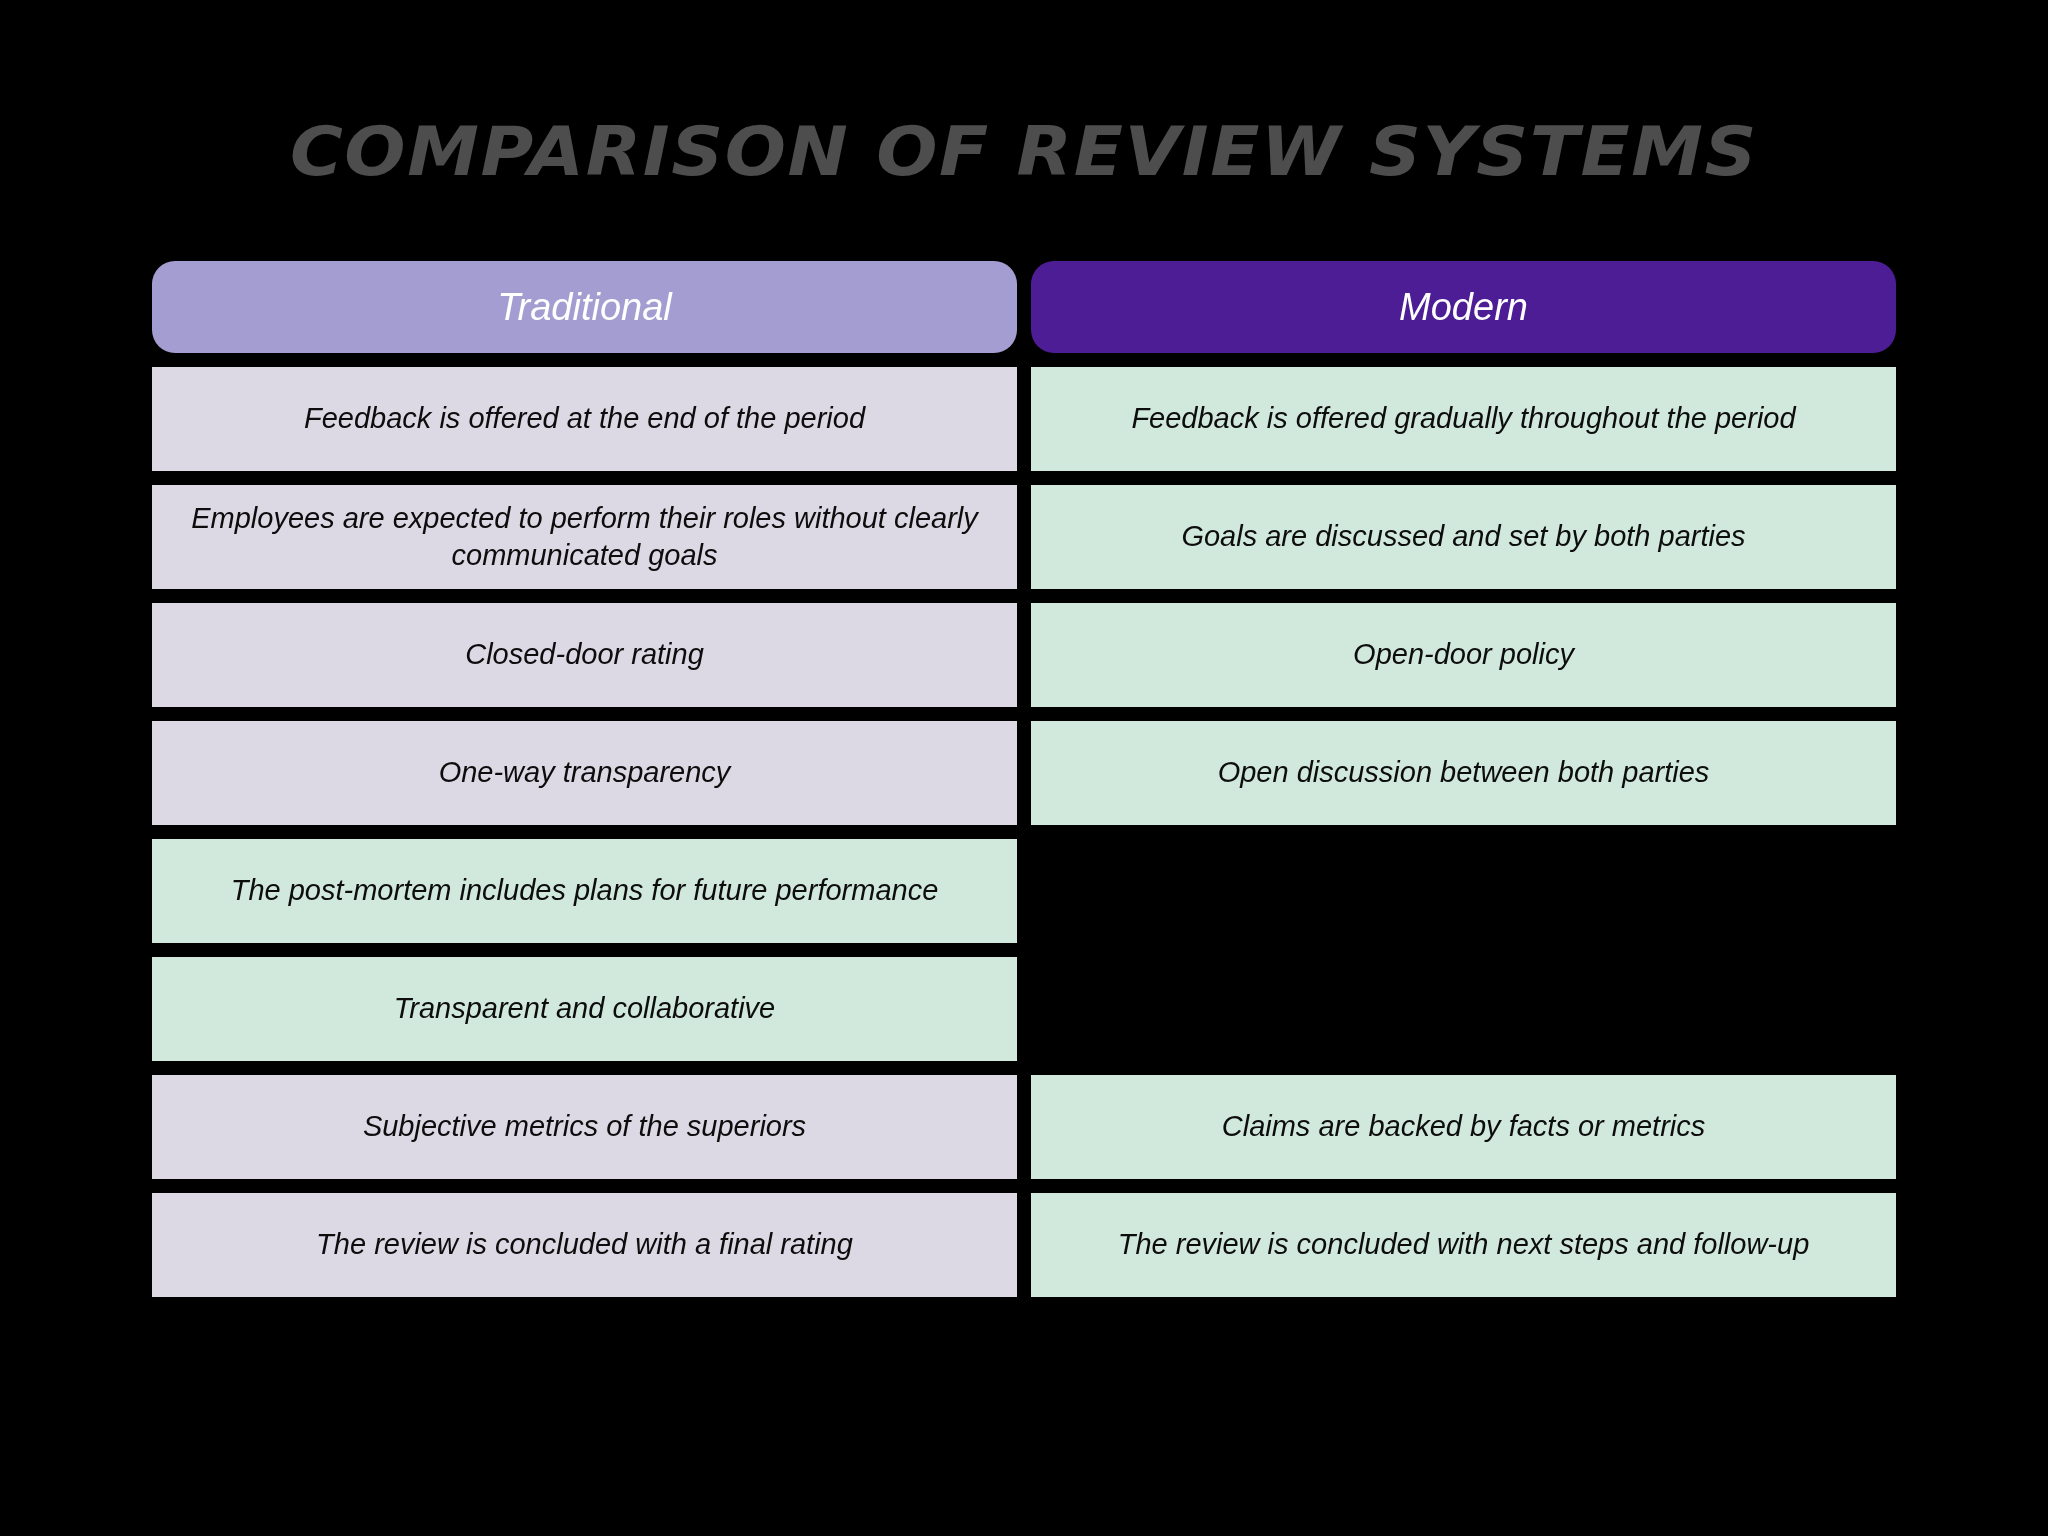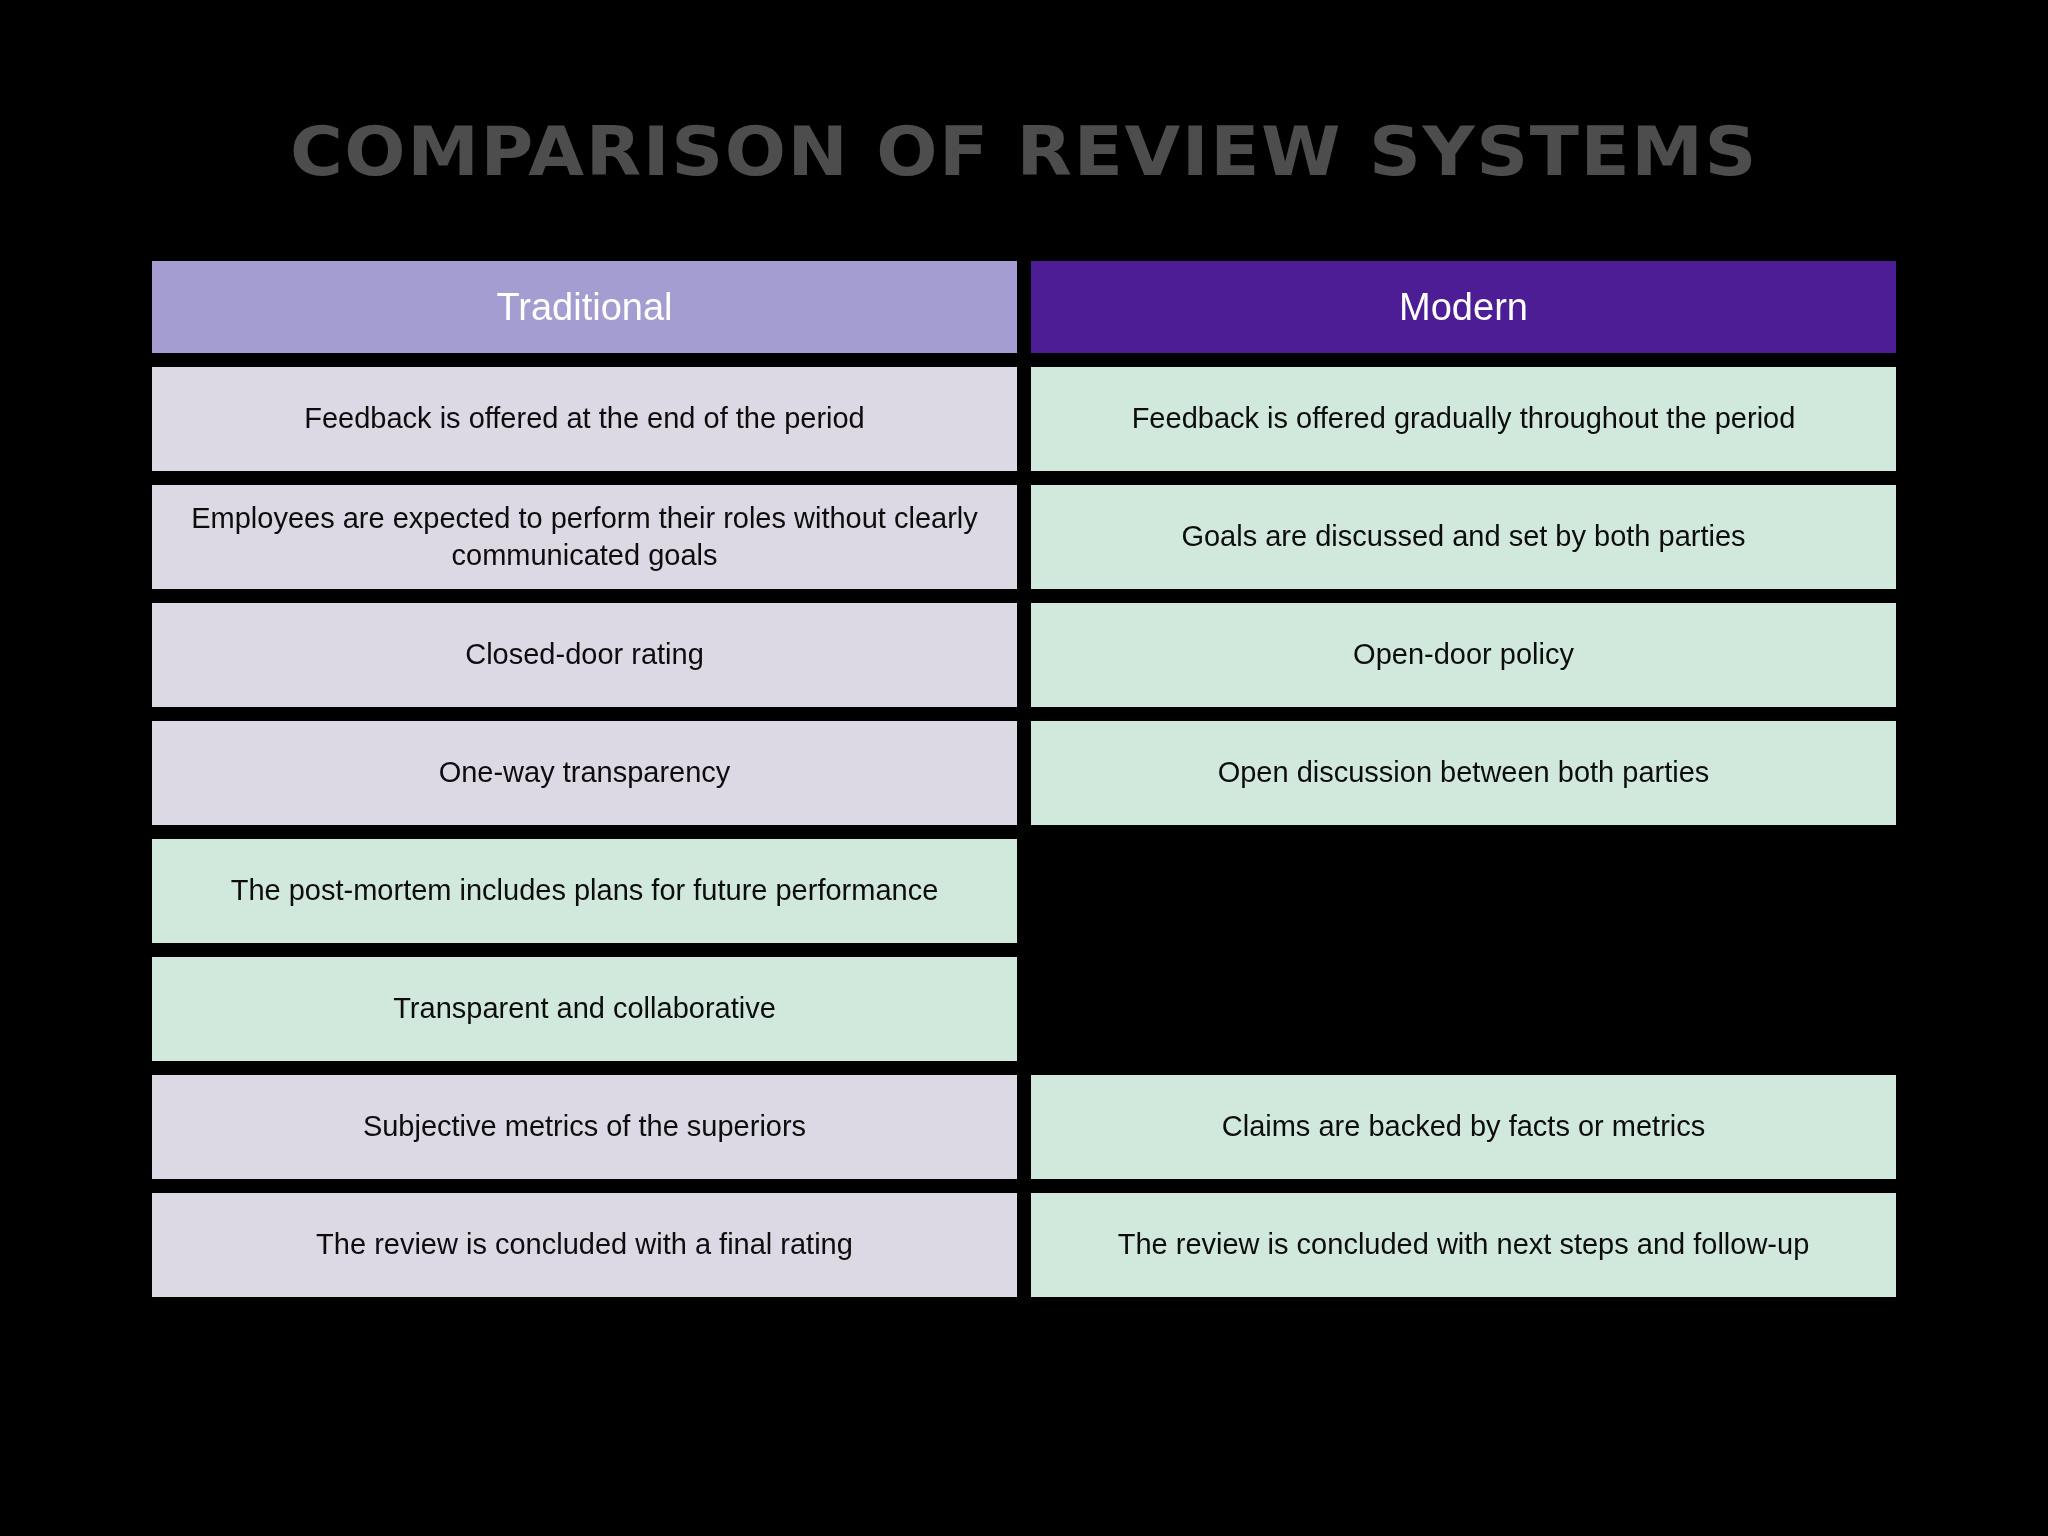--- a/index.html
+++ b/index.html
@@ -13,20 +13,21 @@
     font-family: "Liberation Sans", sans-serif;
     overflow: hidden;
   }
 
   .slide {
     position: relative;
     width: 2048px;
     height: 1109px;
     background: #000000;
     box-sizing: border-box;
+    font-style: italic;
   }
 
   .page-title {
     position: absolute;
     left: 0;
     top: 118px;
     width: 2048px;
     text-align: center;
     color: #4d4d4d;
     font-family: "DejaVu Sans", sans-serif;
@@ -68,20 +69,21 @@
     font-family: "Liberation Sans", sans-serif;
     font-size: 29px;
     line-height: 1.28;
   }
 
   .header-row .cell {
     height: 92px;
     font-size: 38px;
     color: #ffffff;
     padding: 0 26px;
+    border-radius: 23px;
   }
 
   .cell.head-trad {
     background: #a49dd1;
   }
 
   .cell.head-mod {
     background: #4c1d95;
   }
 

